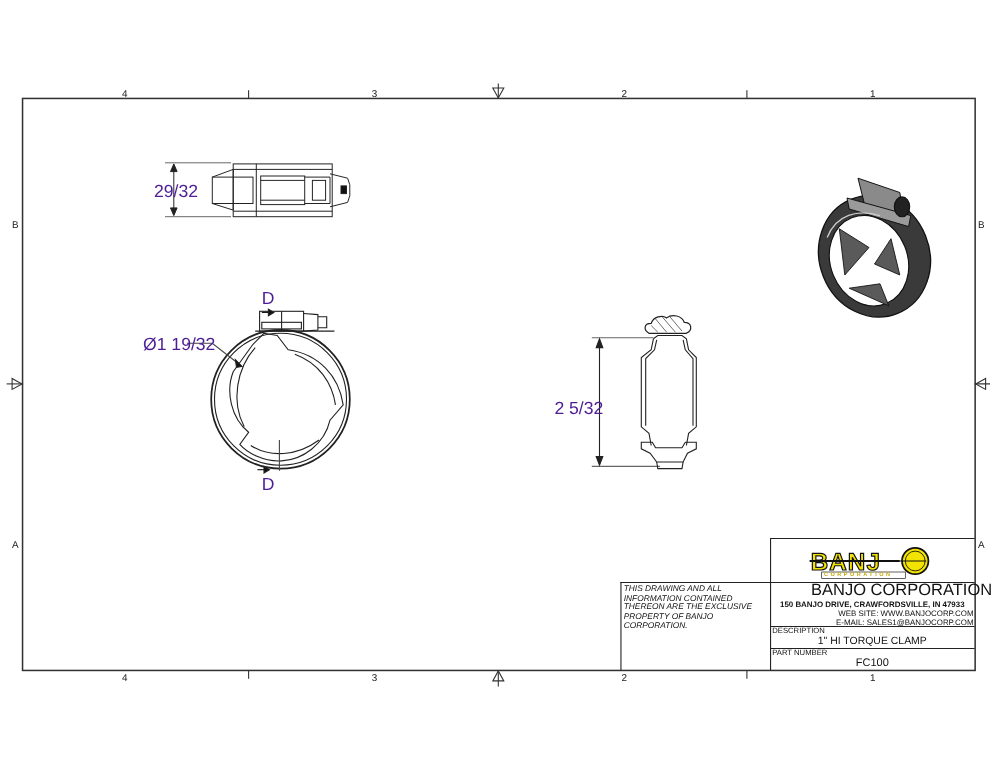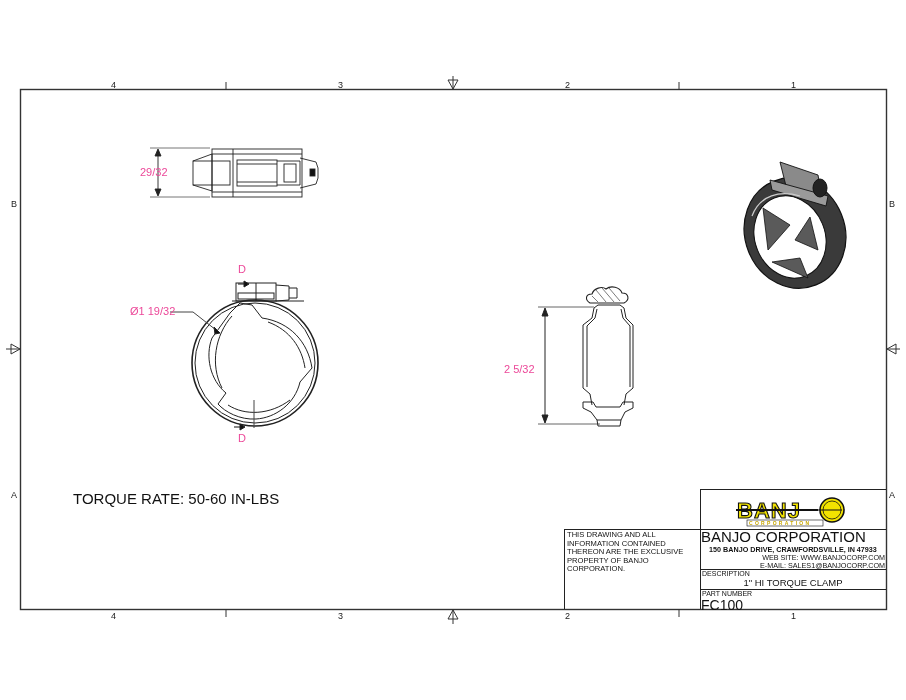--- a/index.html
+++ b/index.html
@@ -1,23 +1,23 @@
 <!DOCTYPE html>
 <html><head>
   <meta charset="utf-8">
   <style>
     html, body { margin:0; padding:0; background:#ffffff; }
     body { width:906px; height:700px; position:relative; overflow:hidden; font-family:"Liberation Sans", sans-serif; color:#111; }
     #sheet { position:absolute; left:0; top:0; width:906px; height:700px; }
     .zone-label { position:absolute; font-size:9px; color:#222; font-family:"Liberation Sans", sans-serif; }
-    .dim-text { position:absolute; font-size:11px; color:#ec4899; font-family:"Liberation Sans", sans-serif; white-space:nowrap; }
+    .dim-text { position:absolute; font-size:16px; color:#4c1d95; font-family:"Liberation Sans", sans-serif; white-space:nowrap; }
     .note { position:absolute; left:73px; top:490px; font-size:15px; line-height:17px; color:#111; font-family:"Liberation Sans", sans-serif; }
     .note div { white-space:nowrap; }
     .tb-text { position:absolute; font-family:"Liberation Sans", sans-serif; color:#111; white-space:nowrap; }
-    .disclaimer { position:absolute; left:567px; top:531px; width:130px; font-size:7.6px; line-height:8.6px; color:#111; font-family:"Liberation Sans", sans-serif; }
+    .disclaimer { position:absolute; left:567px; top:531px; width:130px; font-size:7.6px; line-height:8.6px; color:#111; font-family:"Liberation Sans", sans-serif;font-style:italic; }
     .disclaimer p { margin:0 0 4px 0; }
   </style>
 </head>
 <body>
 
 <svg id="sheet" viewBox="0 0 906 700" xmlns="http://www.w3.org/2000/svg">
 
   <rect x="20.5" y="89.5" width="866" height="520" fill="none" stroke="#333" stroke-width="1.4"></rect>
 
   <g stroke="#333" stroke-width="1">
@@ -164,31 +164,30 @@
 <div class="zone-label" style="left:889px; top:199px;">B</div>
 <div class="zone-label" style="left:889px; top:490px;">A</div>
 
 <div class="dim-text" style="left:140px; top:166px;">29/32</div>
 <div class="dim-text" style="left:114px; top:305px;margin-left:16px;">Ø1 19/32</div>
 <div class="dim-text" style="left:238px; top:263px;">D</div>
 <div class="dim-text" style="left:238px; top:432px;">D</div>
 <div class="dim-text" style="left:504px; top:363px;">2 5/32</div>
 
 <div class="note">
-  <div>TORQUE RATE: 50-60 IN-LBS</div>
 </div>
 
 <div class="tb-text" style="left:749px; top:520px; font-size:5px; font-weight:bold; letter-spacing:2.3px; color:#c9a800;">CORPORATION</div>
 
 <div class="disclaimer">
   <p>THIS DRAWING AND ALL INFORMATION CONTAINED THEREON ARE THE EXCLUSIVE PROPERTY OF BANJO CORPORATION.</p>
 </div>
 
-<div class="tb-text" style="left:701px; width:184px; text-align:left; top:528px; font-size:15px;">BANJO CORPORATION</div>
+<div class="tb-text" style="left:718px; width:184px; text-align:right; top:528px; font-size:15px;">BANJO CORPORATION</div>
 <div class="tb-text" style="left:701px; width:184px; text-align:center; top:545px; font-size:7.2px;font-weight:bold;">150 BANJO DRIVE, CRAWFORDSVILLE, IN 47933</div>
 <div class="tb-text" style="left:701px; width:184px; text-align:right; top:553px; font-size:7.2px;">WEB SITE: WWW.BANJOCORP.COM</div>
 <div class="tb-text" style="left:701px; width:184px; text-align:right; top:561px; font-size:7.2px;">E-MAIL: SALES1@BANJOCORP.COM</div>
 
 <div class="tb-text" style="left:702px; top:570px; font-size:7px;">DESCRIPTION</div>
 <div class="tb-text" style="left:701px; width:184px; text-align:center; top:577px; font-size:9.5px;">1" HI TORQUE CLAMP</div>
 
 <div class="tb-text" style="left:702px; top:590px; font-size:7px;">PART NUMBER</div>
-<div class="tb-text" style="left:701px; width:184px; top:597px; font-size:14px;">FC100</div>
+<div class="tb-text" style="left:701px; width:184px; text-align:center; top:597px; font-size:10px;">FC100</div>
 
 </body></html>

